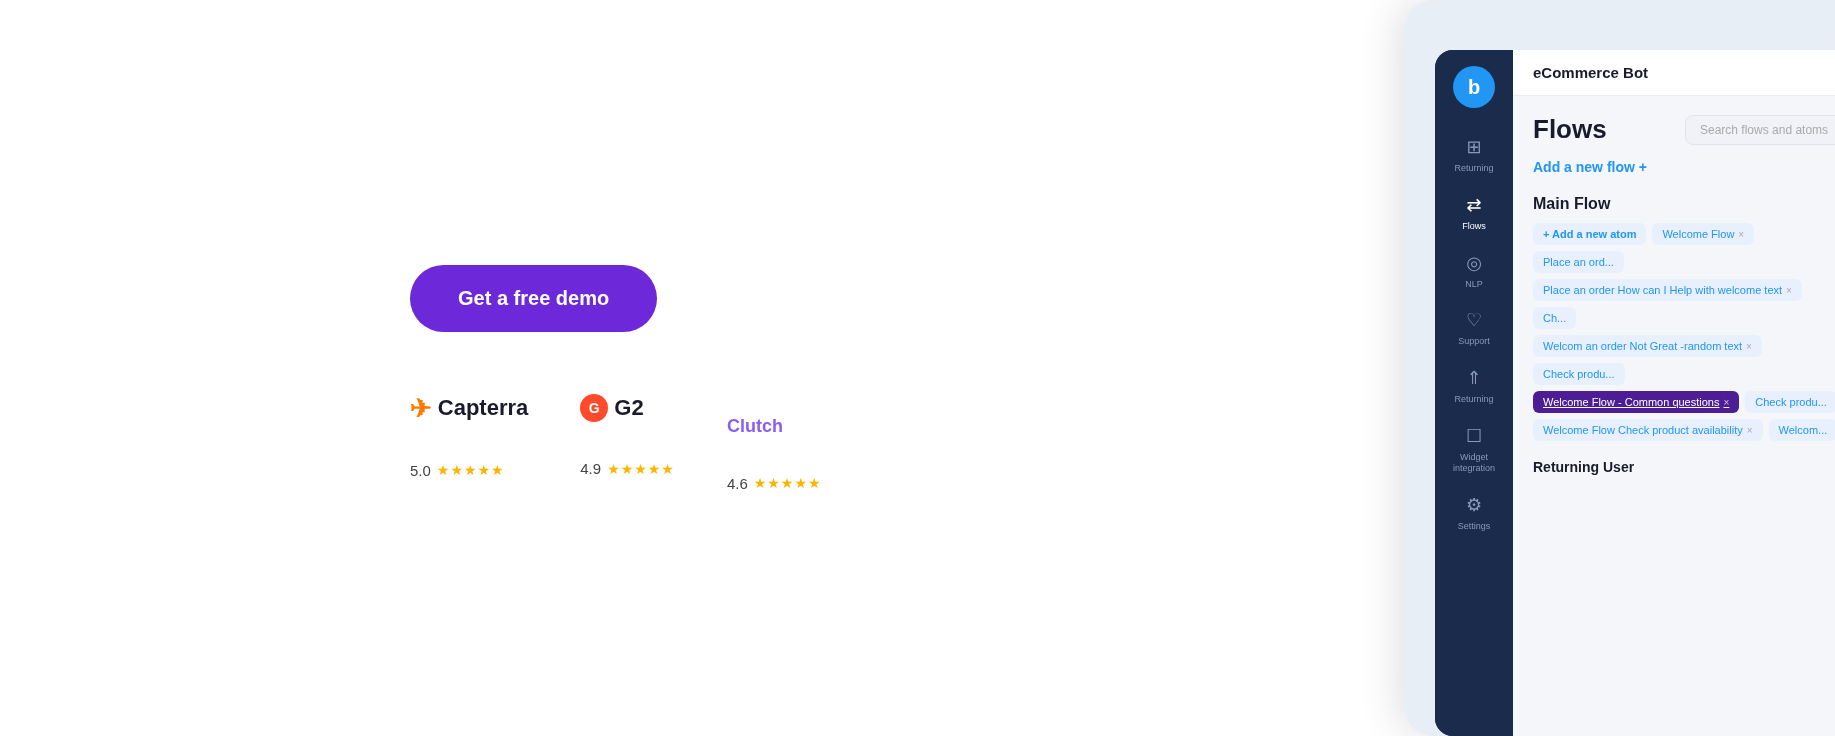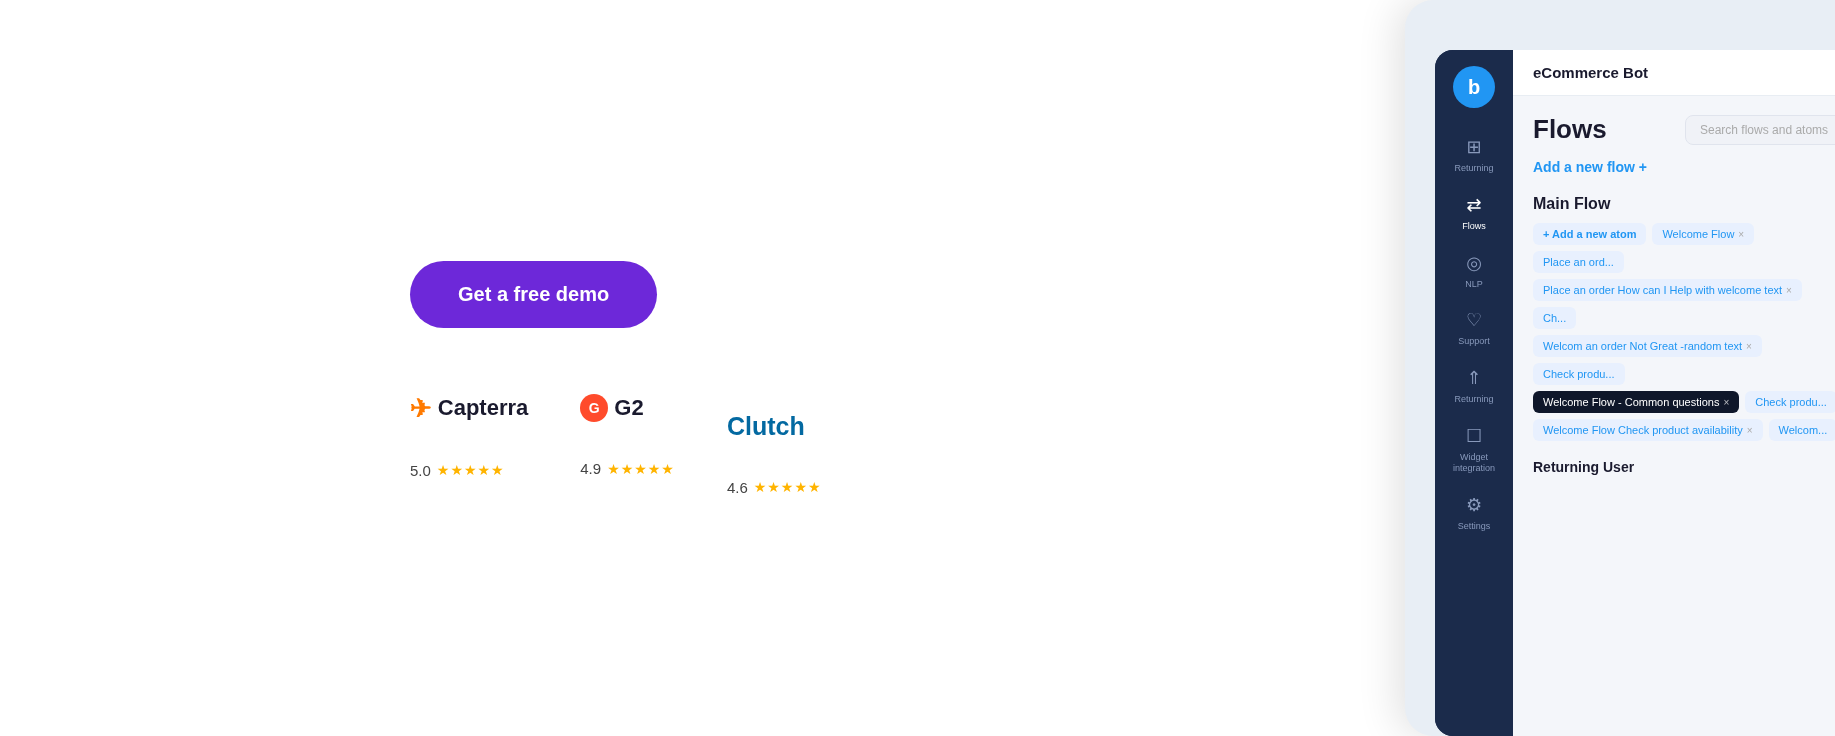--- a/index.html
+++ b/index.html
@@ -291,22 +291,23 @@
       white-space: nowrap;
     }
 
     .atom-tag .tag-x {
       color: #aaa;
       font-size: 10px;
       cursor: pointer;
     }
 
     .atom-tag.highlighted {
-      background: #0f172a;
+      background: #4c1d95;
       color: #fff;
+      text-decoration: underline;
     }
 
     .atom-tag.highlighted .tag-x {
       color: rgba(255,255,255,0.7);
     }
 
     .atom-tag.add-new {
       background: #e8f0fe;
       color: #2196f3;
       font-weight: 600;
@@ -354,21 +355,21 @@
           <span>G2</span>
         </div>
         <div class="rating-score-row">
           <span>4.9</span>
           <span class="stars">★★★★★</span>
         </div>
       </div>
 
       <div class="rating-item">
         <div class="rating-logo">
-          <span style="font-size:25px; font-weight:700; color:#0369a1;margin-top:36px;">Clutch</span>
+          <span style="font-size:18px; font-weight:700; color:#8b5cf6;margin-top:36px;">Clutch</span>
         </div>
         <div class="rating-score-row">
           <span>4.6</span>
           <span class="stars">★★★★★</span>
         </div>
       </div>
 
     </div>
   </div>
 

